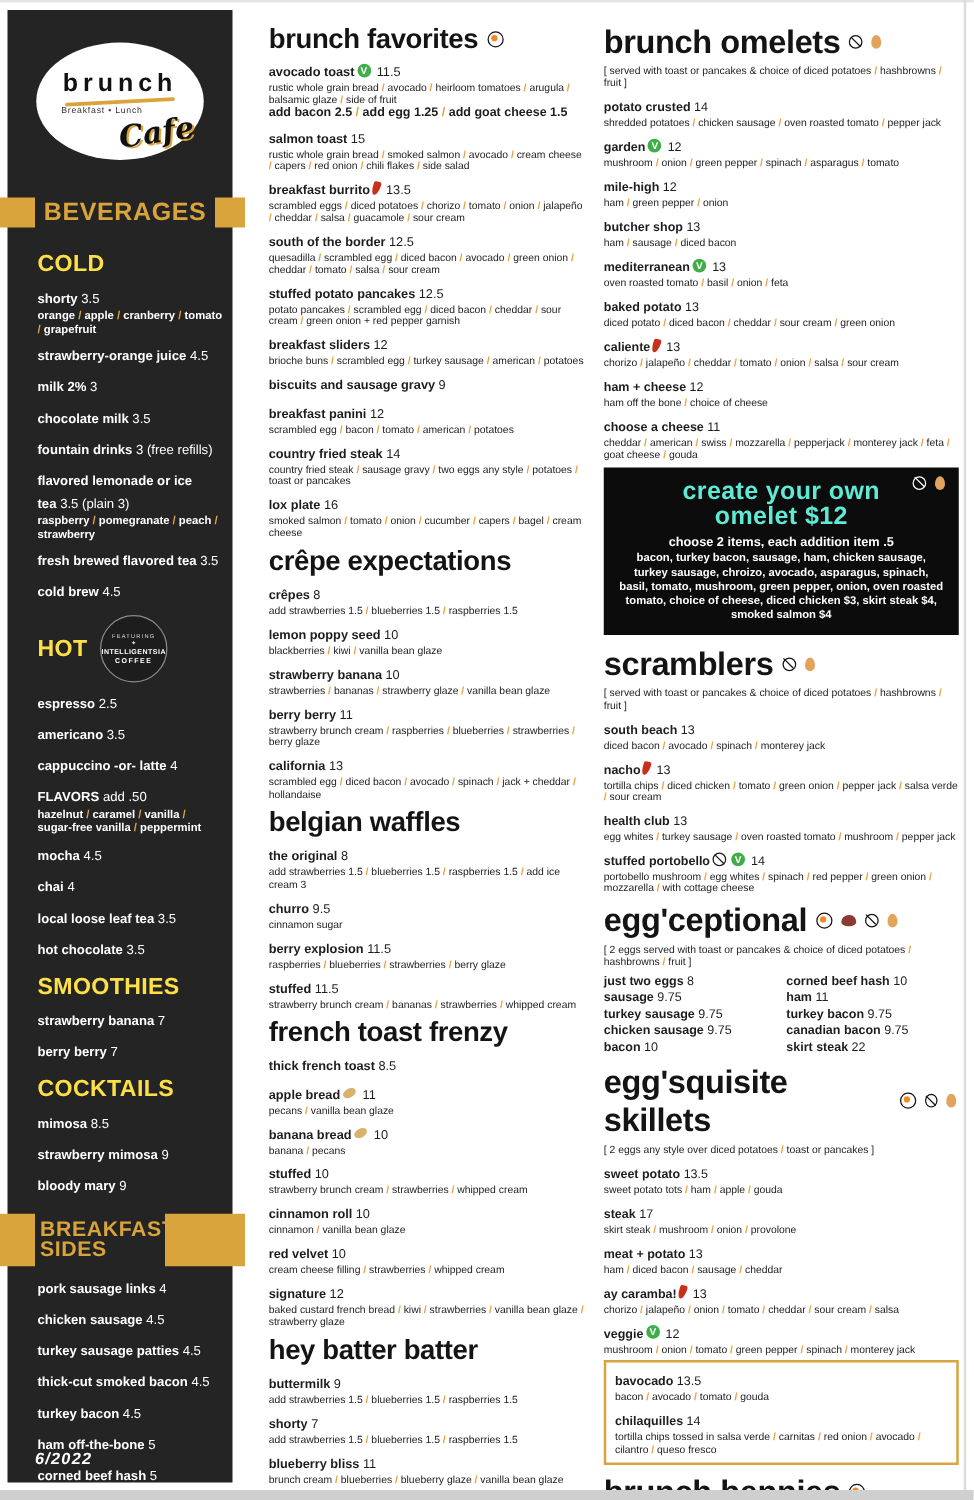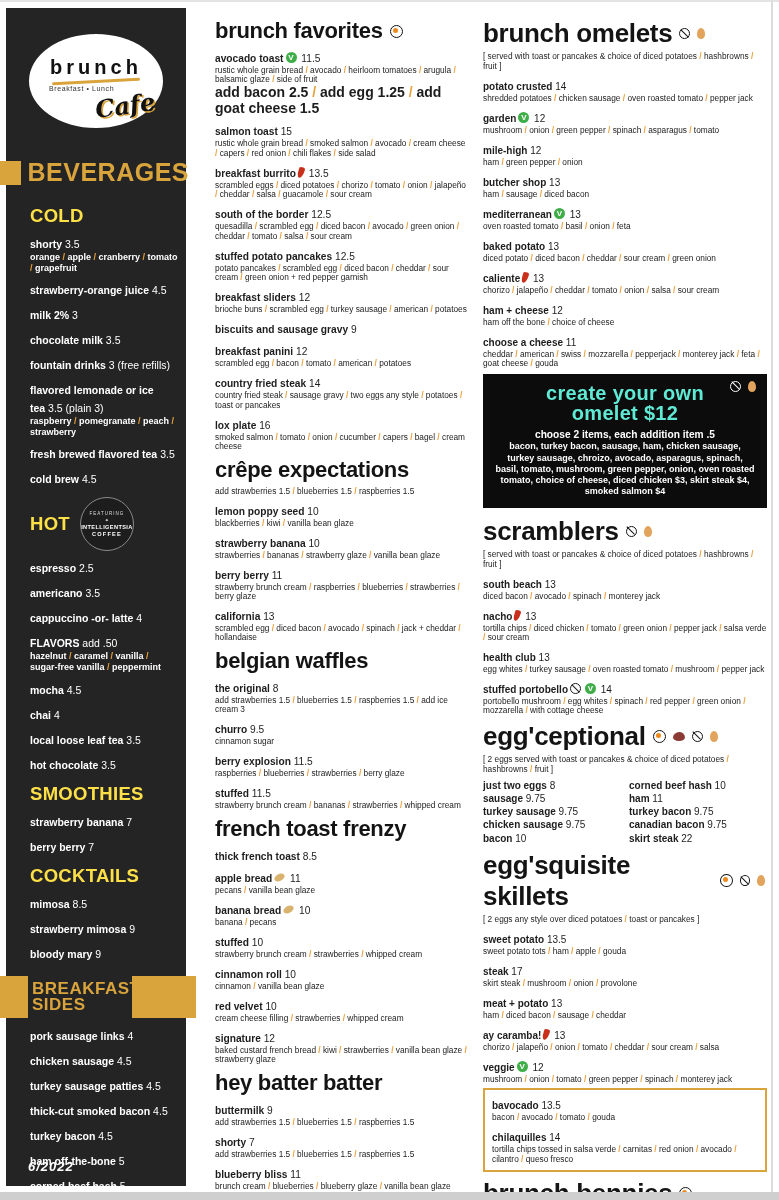--- a/index.html
+++ b/index.html
@@ -14,21 +14,21 @@
 aside{position:absolute;left:6px;top:8px;width:180px;height:1178px;background:#242424;color:#fff;}
 .logo{width:134px;height:94px;background:#fff;border-radius:50%;margin:26px auto 30px;position:relative;color:#111;text-align:center;}
 .logo-name{display:block;padding-top:22px;font-size:20px;font-weight:bold;letter-spacing:4px;}
 .logo-swoosh{display:block;width:88px;height:3px;background:#D9A43C;border-radius:2px;margin:1px auto 2px;transform:rotate(-3deg);}
 .logo-tag{display:block;font-size:7px;letter-spacing:0.6px;color:#333;text-align:left;padding-left:20px;}
 .logo-script{position:absolute;right:8px;bottom:8px;font-family:"DejaVu Serif",serif;font-style:italic;font-weight:bold;font-size:24px;transform:rotate(-8deg);text-shadow:1.5px 1.5px 0 #D9A43C;}
 .band{position:relative;margin:0 0 4px -6px;width:196px;display:flex;align-items:center;}
 .band .bar{height:24px;background:#D9A43C;}
 .band .bar-l{width:28px;}
 .band .bar-r{flex:1;}
-.band .band-label{color:#D9A43C;font-weight:800;font-size:25px;letter-spacing:0.5px;margin:0 7px;white-space:nowrap;}
+.band .band-label{color:#D9A43C;font-weight:800;font-size:20px;letter-spacing:0.5px;margin:0 7px;white-space:nowrap;}
 .band2{margin-top:14px;}
 .band2 .bar{height:42px;}
 .band2 .band-label{font-size:17px;line-height:0.95;white-space:normal;width:96px;margin:0 4px;}
 .pad{padding:4px 8px 0 24px;}
 .sh-row{display:flex;align-items:center;gap:10px;margin:10px 0 7px;}
 h3.sh{color:#fde047;font-size:18.5px;font-weight:800;letter-spacing:0.3px;}
 .badge{width:54px;height:54px;border:1px solid #8a8a8a;border-radius:50%;display:flex;flex-direction:column;align-items:center;justify-content:center;gap:1px;flex:0 0 auto;background:#1d1d1d;}
 .badge .b1{font-size:4.5px;letter-spacing:1px;color:#ddd;}
 .badge .b2{font-size:5.6px;font-weight:bold;letter-spacing:0.4px;}
 .badge .b3{font-size:5.6px;font-weight:bold;letter-spacing:1.2px;}
@@ -48,21 +48,21 @@
 .mh{font-weight:800;letter-spacing:-0.3px;color:#141414;margin:4px 0 4px;display:flex;align-items:center;gap:3px;}
 .colm .mh{font-size:22px;}
 .colr .mh{font-size:26px;}
 .mh-t{margin-right:2px;}
 .mi{margin-bottom:4.5px;}
 .colm .mi .nm,.colm .mi .pr{font-size:10.2px;}
 .colr .mi .nm,.colr .mi .pr{font-size:10px;}
 .mi .nm{font-weight:bold;}
 .mi .pr{font-weight:normal;}
 .mi .dsc{font-size:8.3px;line-height:1.14;color:#222;}
-.mi .xtra{font-size:14px;font-weight:bold;line-height:1.14;}
+.mi .xtra{font-size:10px;font-weight:bold;line-height:1.14;}
 .sl{color:#E9A13B;font-weight:bold;}
 .note{font-size:8.3px;margin:-2px 0 5px;}
 .twocol{display:flex;gap:8px;margin-top:1px;}
 .pcol{flex:1;}
 .prow{font-size:10px;line-height:1.32;}
 .prow .nm{font-weight:bold;}
 .prow .pr{font-weight:normal;}
 .goldbox{border:2px solid #D9A43C;padding:5px 7px 1px;margin:2px 0 6px;}
 .banner{background:#0c0c0c;color:#fff;margin:4px 0 8px;padding:9px 12px 10px;position:relative;}
 .banner-icons{position:absolute;top:7px;right:9px;display:flex;gap:3px;align-items:center;color:#fff;}
@@ -274,20 +274,21 @@
           <div class="mi">
             <div class="iname"><span class="nm">lox plate</span><span class="pr">&nbsp;16</span></div>
             <div class="dsc">smoked salmon<span class="sl"> / </span>tomato<span class="sl"> / </span>onion<span class="sl"> / </span>cucumber<span class="sl"> / </span>capers<span class="sl"> / </span>bagel<span class="sl"> / </span>cream cheese</div>
           </div>
         </section>
         <section class="msec">
           <h2 class="mh">
             <span class="mh-t">crêpe expectations</span>
           </h2>
           <div class="mi">
+            <div class="iname"><span class="nm">crêpes</span><span class="pr">&nbsp;8</span></div>
             <div class="dsc">add strawberries 1.5<span class="sl"> / </span>blueberries 1.5<span class="sl"> / </span>raspberries 1.5</div>
           </div>
           <div class="mi">
             <div class="iname"><span class="nm">lemon poppy seed</span><span class="pr">&nbsp;10</span></div>
             <div class="dsc">blackberries<span class="sl"> / </span>kiwi<span class="sl"> / </span>vanilla bean glaze</div>
           </div>
           <div class="mi">
             <div class="iname"><span class="nm">strawberry banana</span><span class="pr">&nbsp;10</span></div>
             <div class="dsc">strawberries<span class="sl"> / </span>bananas<span class="sl"> / </span>strawberry glaze<span class="sl"> / </span>vanilla bean glaze</div>
           </div>

